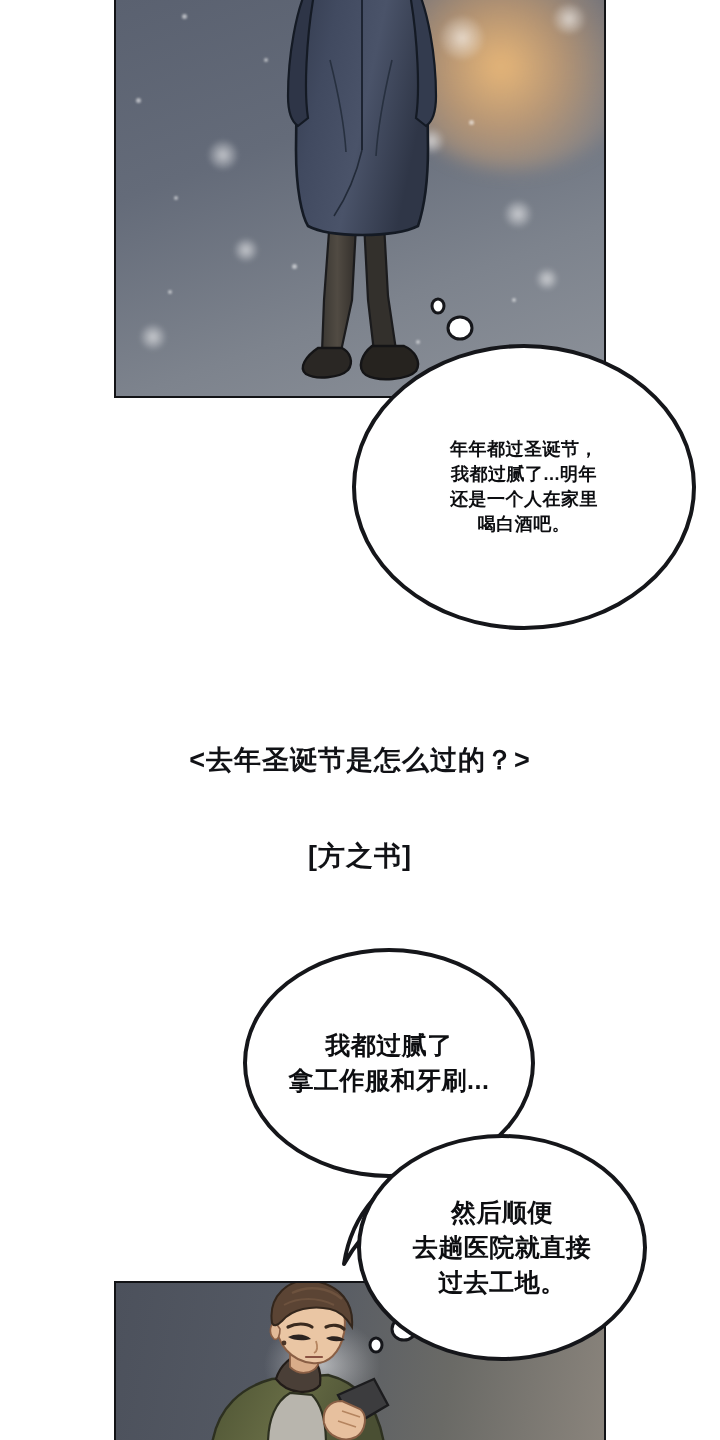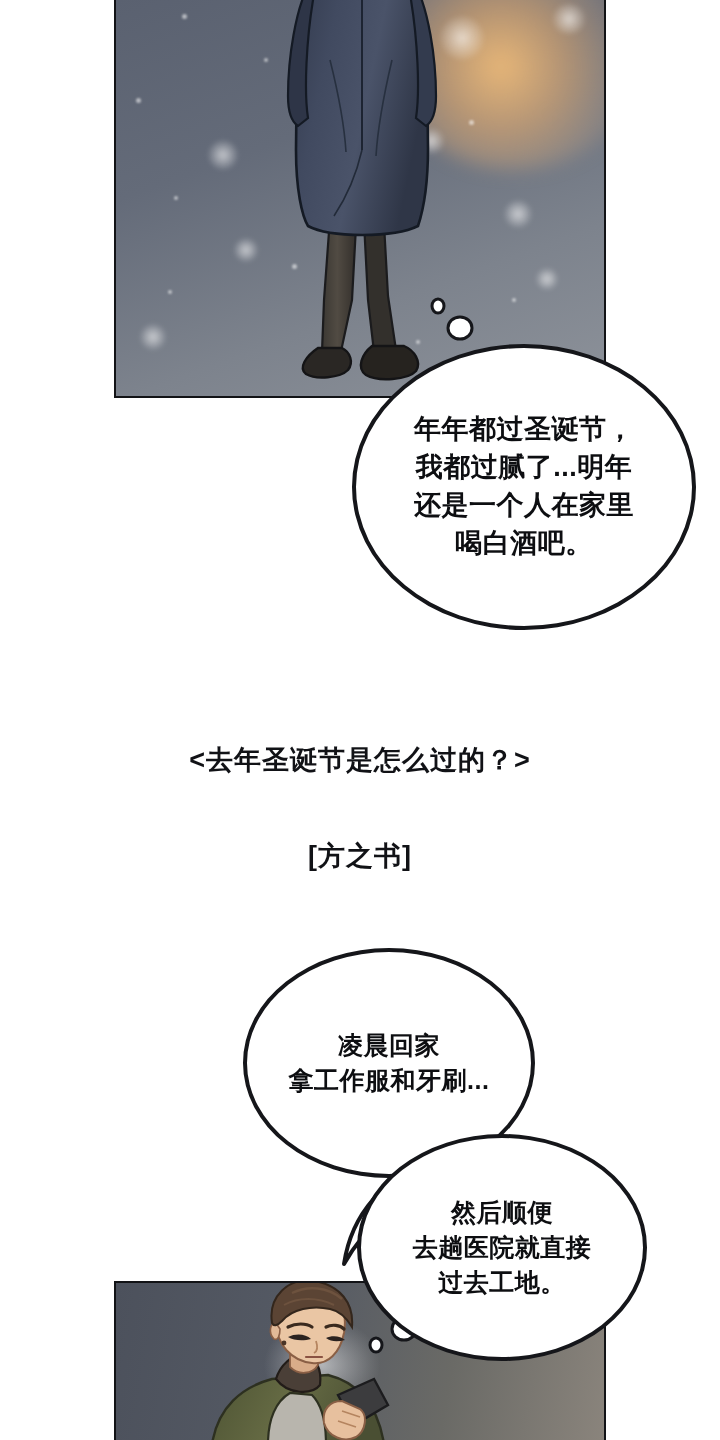--- a/index.html
+++ b/index.html
@@ -93,21 +93,21 @@
     letter-spacing: .5px;
     white-space: pre-line;
     user-select: none;
   }
 
   #bubble-1 {
     left: 352px; top: 344px;
     width: 344px; height: 286px;
     z-index: 6;
   }
-  #bubble-1 .bubble-text { font-size: 27px; padding: 0 16px; }
+  #bubble-1 .bubble-text { font-size: 18px; padding: 0 16px; }
 
   #bubble-2 {
     left: 243px; top: 948px;
     width: 292px; height: 230px;
     z-index: 6;
   }
   #bubble-2 .bubble-text { font-size: 25px; padding: 0 8px; }
 
   #bubble-3 {
     left: 357px; top: 1134px;
@@ -213,21 +213,21 @@
 喝白酒吧。</div>
   </div>
 
   <div class="narration" id="narration-question">&lt;去年圣诞节是怎么过的？&gt;</div>
   <div class="narration" id="narration-name">[方之书]</div>
 
   <svg class="tail-svg" style="left:430px;top:1090px;width:130px;height:120px;z-index:5;" viewBox="0 0 130 120">
     <path d="M10 6 C52 30 78 58 72 104 C62 78 38 56 4 44 Z" fill="#ffffff" stroke="#15161a" stroke-width="4" stroke-linejoin="round"></path>
   </svg>
   <div class="bubble" id="bubble-2">
-    <div class="bubble-text">凌晨回家
+    <div class="bubble-text">我都过腻了
 拿工作服和牙刷...</div>
   </div>
 
   <svg class="tail-svg" style="left:318px;top:1146px;width:130px;height:140px;z-index:5;" viewBox="0 0 130 140">
     <path d="M120 10 C70 30 34 64 26 118 C48 78 86 52 126 44 Z" fill="#ffffff" stroke="#15161a" stroke-width="4" stroke-linejoin="round"></path>
   </svg>
   <div class="bubble" id="bubble-3">
     <div class="bubble-text">然后顺便
 去趟医院就直接
 过去工地。</div>

